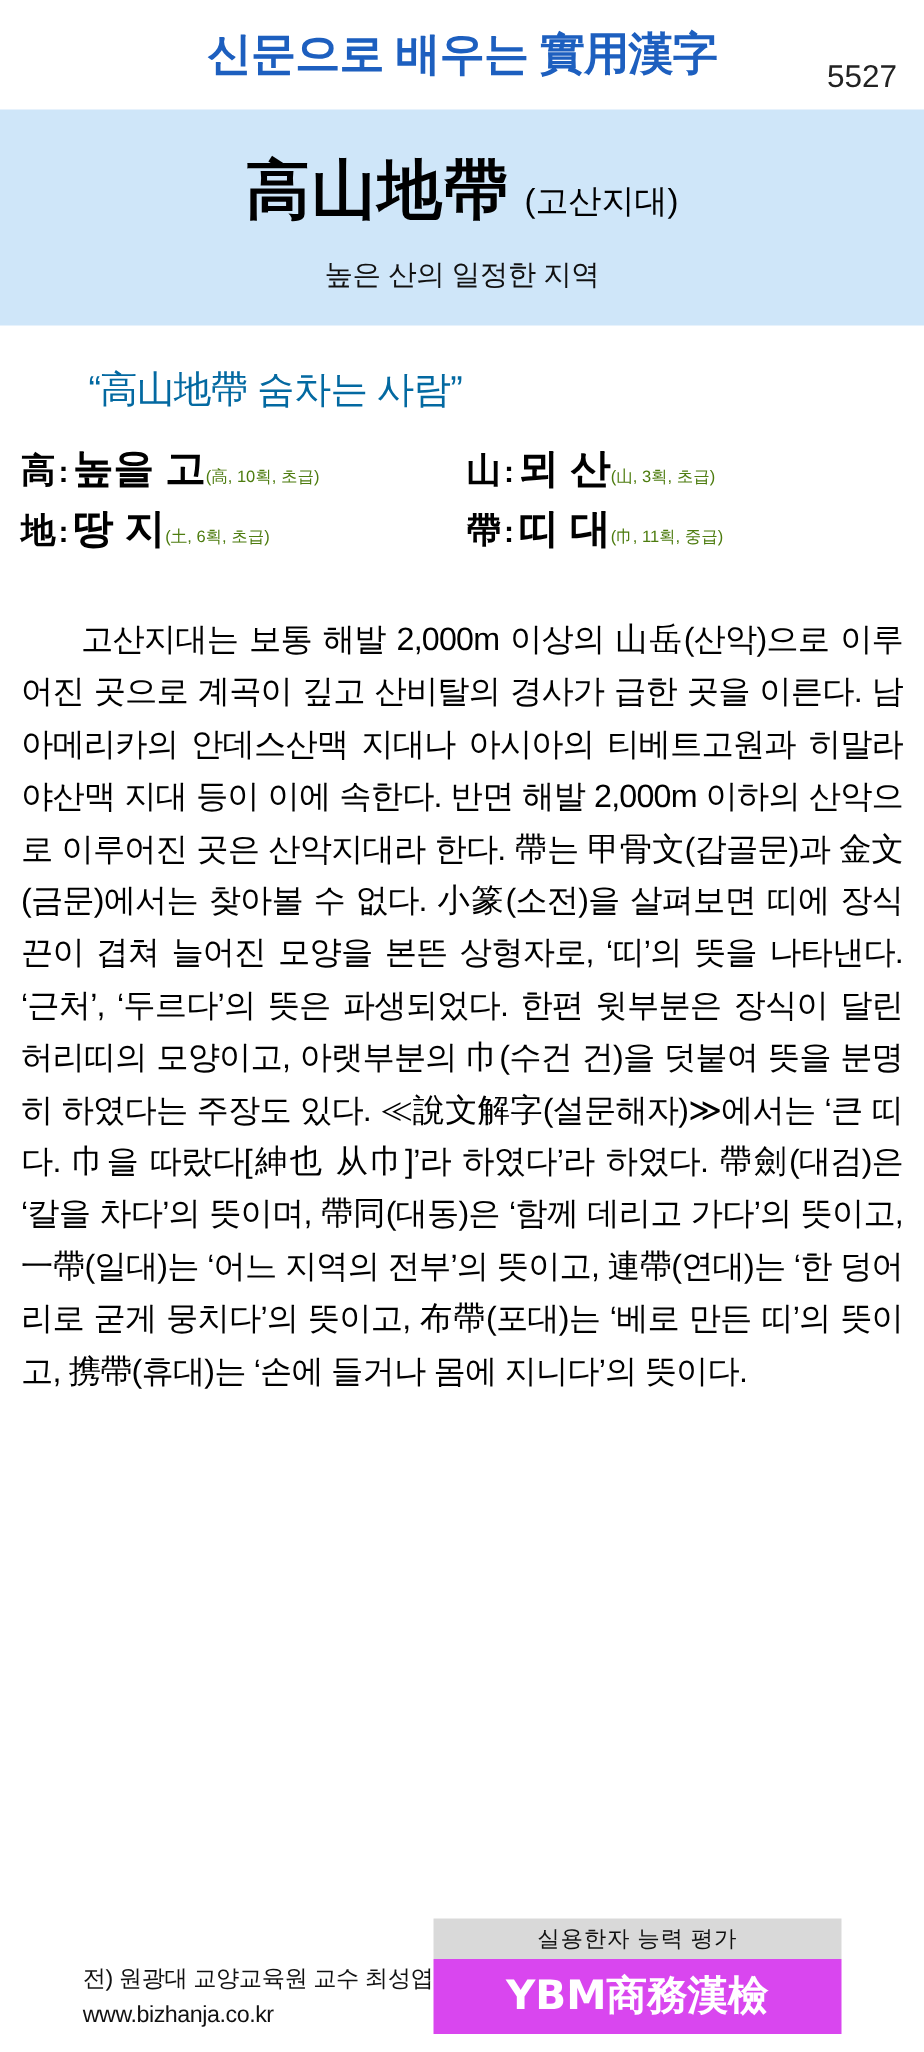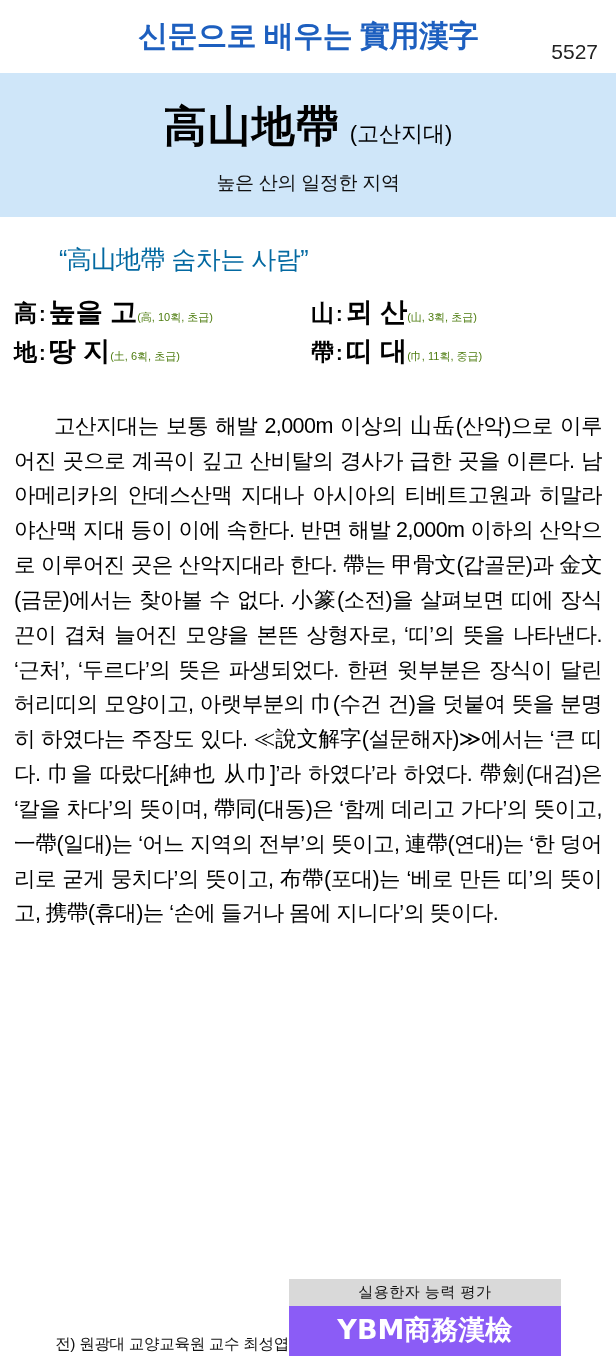--- a/index.html
+++ b/index.html
@@ -173,21 +173,21 @@
   }
   .logo-top {
     background: #d9d9d9;
     text-align: center;
     font-size: 15px;
     padding: 4px 0 4px 0;
     letter-spacing: 0.5px;
     color: #111;
   }
   .logo-bottom {
-    background: #8b5cf6;
+    background: #d946ef;
     color: #ffffff;
     text-align: center;
     font-size: 27px;
     font-weight: bold;
     padding: 6px 0 8px 0;
     letter-spacing: 0px;
     font-family: "DejaVu Sans", "Liberation Sans", sans-serif;
   }
 </style>
 </head>
@@ -230,20 +230,21 @@
       <span class="ch">帶</span><span class="colon">:</span><span class="gloss">띠 대</span><span class="detail">(巾, 11획, 중급)</span>
     </div>
 
   </div>
 
   <div class="body-text"><span class="indent"></span><span>고산지대는 보통 해발 2,000m 이상의 山岳(산악)으로 이루어진 곳으로 계곡이 깊고 산비탈의 경사가 급한 곳을 이른다. 남아메리카의 안데스산맥 지대나 아시아의 티베트고원과 히말라야산맥 지대 등이 이에 속한다. 반면 해발 2,000m 이하의 산악으로 이루어진 곳은 산악지대라 한다. 帶는 甲骨文(갑골문)과 金文(금문)에서는 찾아볼 수 없다. 小篆(소전)을 살펴보면 띠에 장식 끈이 겹쳐 늘어진 모양을 본뜬 상형자로, ‘띠’의 뜻을 나타낸다. ‘근처’, ‘두르다’의 뜻은 파생되었다. 한편 윗부분은 장식이 달린 허리띠의 모양이고, 아랫부분의 巾(수건 건)을 덧붙여 뜻을 분명히 하였다는 주장도 있다. ≪說文解字(설문해자)≫에서는 ‘큰 띠다. 巾을 따랐다[紳也 从巾]’라 하였다’라 하였다. 帶劍(대검)은 ‘칼을 차다’의 뜻이며, 帶同(대동)은 ‘함께 데리고 가다’의 뜻이고, 一帶(일대)는 ‘어느 지역의 전부’의 뜻이고, 連帶(연대)는 ‘한 덩어리로 굳게 뭉치다’의 뜻이고, 布帶(포대)는 ‘베로 만든 띠’의 뜻이고, 携帶(휴대)는 ‘손에 들거나 몸에 지니다’의 뜻이다.</span></div>
 
   <div class="footer">
     <div class="footer-left">
       <div>전) 원광대 교양교육원 교수 최성엽</div>
+      <div>www.bizhanja.co.kr</div>
     </div>
     <div class="footer-logo">
       <div class="logo-top">실용한자 능력 평가</div>
       <div class="logo-bottom">YBM商務漢檢</div>
     </div>
   </div>
 
 </div>
 
 </body></html>

